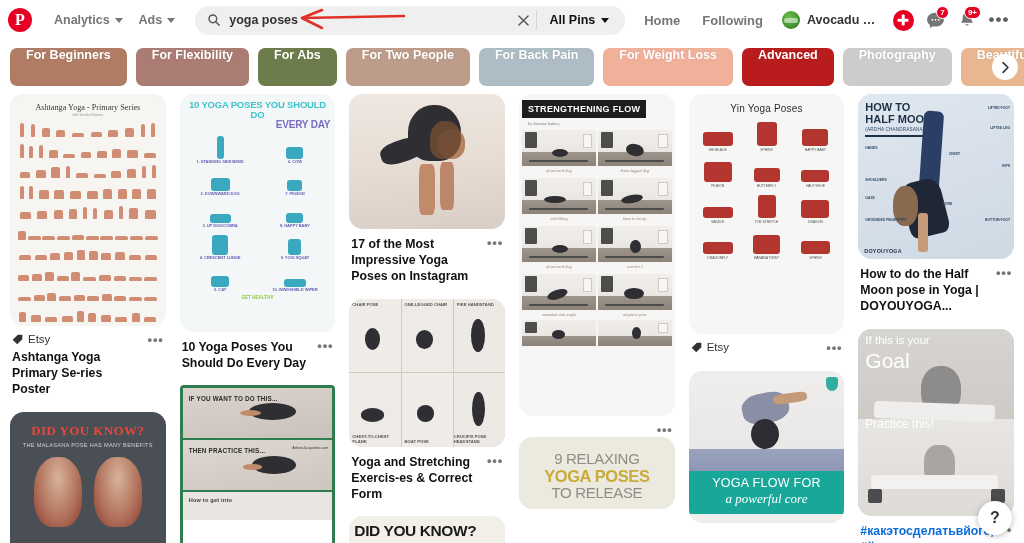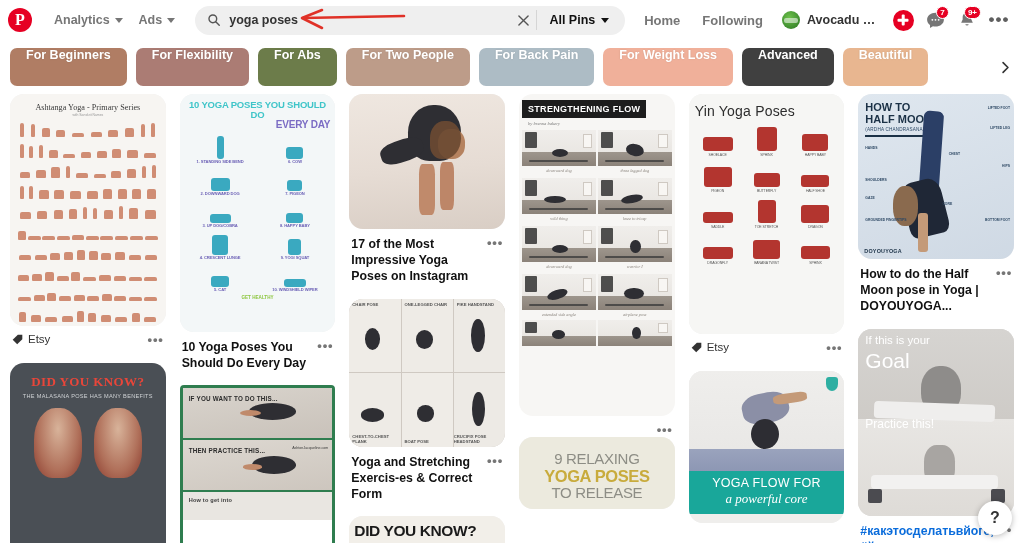--- a/index.html
+++ b/index.html
@@ -224,21 +224,21 @@
   .mat { position:absolute; left:10%; right:10%; bottom:10%; height:7%; background:#3c3c3c; border-radius:2px; opacity:.8;}
 
   .flowhead { background:#1d1d1d; color:#fff; font-size:9px; font-weight:bold; letter-spacing:.3px; padding:4px 6px; display:inline-block;}
   .flowsub { font-family:"Liberation Serif",serif; font-style:italic; font-size:4.6px; color:#7a7a7a; padding:3px 6px 4px;}
   .flowgrid { display:grid; grid-template-columns:1fr 1fr; gap:2px;}
   .flowcell { }
   .flowimg { width:100%; height:36px; position:relative; overflow:hidden;}
   .flowcap { font-family:"Liberation Serif",serif; font-style:italic; font-size:4.3px; color:#8b857e; text-align:center; padding:2px 0 3px;}
 
   .yinposter { background:#f6f6f4; padding:9px 6px;}
-  .yinposter h4 { font-size:14px; color:#2d2d2d; font-weight:normal; letter-spacing:.2px; margin-bottom:7px; font-family:"Liberation Sans",sans-serif;}
+  .yinposter h4 { font-size:10px; text-align:center; color:#2d2d2d; font-weight:normal; letter-spacing:.2px; margin-bottom:7px; font-family:"Liberation Sans",sans-serif;}
   .yingrid { display:grid; grid-template-columns:repeat(3,1fr); gap:5px 3px;}
   .yincell { text-align:center;}
   .yinpose { height:25px; display:flex; align-items:flex-end; justify-content:center;}
   .yinpose i { display:block; background:#b3352f; border-radius:3px;}
   .yinlbl { font-size:3.5px; color:#555; letter-spacing:-.1px; margin-top:2px;}
 
   .halfmoon { background:linear-gradient(160deg,#dfe7ef,#cfd9e4); position:relative;}
   .hm-title { position:absolute; left:7px; top:8px; font-size:11px; font-weight:bold; color:#1b3146; line-height:1.05;}
   .hm-sub { position:absolute; left:7px; top:33px; font-size:4.6px; color:#2b4764; letter-spacing:.2px;}
   .hm-rule { position:absolute; left:7px; top:41px; width:62px; height:1.5px; background:#1b3146;}
@@ -371,22 +371,25 @@
     </div>
   <div class="chip" style="background: rgb(189, 156, 137);">
       <span>For Two People</span>
     </div>
   <div class="chip" style="background: rgb(173, 188, 197);">
       <span>For Back Pain</span>
     </div>
   <div class="chip" style="background: rgb(240, 176, 154);">
       <span>For Weight Loss</span>
     </div>
-  <div class="chip" style="background: #404040;">
+  <div class="chip" style="background: #b91c1c;">
       <span>Advanced</span>
+    </div>
+  <div class="chip" style="background: rgb(204, 205, 203);">
+      <span>Photography</span>
     </div>
   <div class="chip" style="background: rgb(232, 182, 144);">
       <span>Beautiful</span>
     </div>
 
   <div class="chip-next">
     <svg width="13" height="13" viewBox="0 0 16 16">
       <polyline points="5,2 11,8 5,14" fill="none" stroke="#333" stroke-width="2" stroke-linecap="round" stroke-linejoin="round"></polyline>
     </svg>
   </div>
@@ -524,20 +527,21 @@
 
         </div>
       </div>
       <div class="pin-meta">
         <div class="pin-src">
           <svg class="tag-ico" viewBox="0 0 16 16">
             <path d="M1 8.5 8.5 1H15v6.5L7.5 15z" fill="#333"></path>
           </svg>
           <span>Etsy</span>
         </div>
+        <div class="pin-title">Ashtanga Yoga Primary Se-ries Poster</div>
         <div class="pin-dots"><span style="font-size:0">ellipsis-icon</span>•••</div>
       </div>
     </div>
 
     <div class="pin">
       <div class="pin-img" style="height:230px">
         <div class="didyouknow" style="position:absolute;inset:0;">
           <div class="dyk-t">DID YOU KNOW?</div>
           <div class="dyk-s">THE MALASANA POSE HAS MANY BENEFITS</div>
           <div class="dyk-body">

